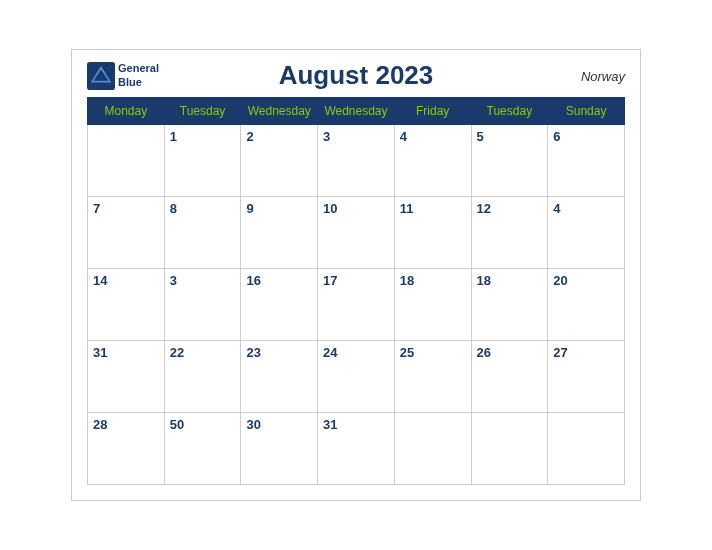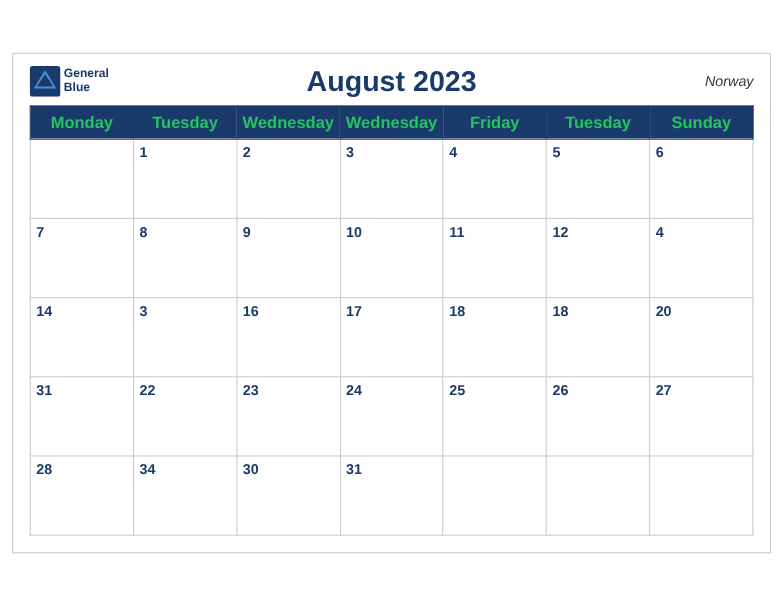--- a/index.html
+++ b/index.html
@@ -6,21 +6,21 @@
     body {
       font-family: Arial, sans-serif;
       background: #fff;
       display: flex;
       justify-content: center;
       align-items: center;
       width: 712px;
       height: 550px;
     }
     .calendar-container {
-      width: 690px;
+      width: 570px;
       background: #fff;
       border: 1px solid #ccc;
       padding: 10px 15px 15px;
     }
     .calendar-header {
       display: flex;
       justify-content: center;
       align-items: center;
       position: relative;
       margin-bottom: 6px;
@@ -58,23 +58,23 @@
     .logo-icon {
       width: 28px;
       height: 28px;
     }
     .calendar-grid {
       width: 100%;
       border-collapse: collapse;
     }
     .calendar-grid th {
       background-color: #1a3a6b;
-      color: #22c55e;
-      font-size: 15px;
-      font-weight: bold;
+      color: #84cc16;
+      font-size: 12px;
+      font-weight: normal;
       text-align: center;
       padding: 6px 4px;
       border: 1px solid #1a3a6b;
     }
     .calendar-grid td {
       border: 1px solid #ccc;
       vertical-align: top;
       height: 72px;
       padding: 4px 5px;
       font-size: 13px;
@@ -152,21 +152,21 @@
           <td><span class="day-number">31</span></td>
           <td><span class="day-number">22</span></td>
           <td><span class="day-number">23</span></td>
           <td><span class="day-number">24</span></td>
           <td><span class="day-number">25</span></td>
           <td><span class="day-number">26</span></td>
           <td><span class="day-number">27</span></td>
         </tr>
         <tr>
           <td><span class="day-number">28</span></td>
-          <td><span class="day-number">34</span></td>
+          <td><span class="day-number">50</span></td>
           <td><span class="day-number">30</span></td>
           <td><span class="day-number">31</span></td>
           <td></td>
           <td></td>
           <td></td>
         </tr>
       </tbody>
   </table>
 </div>
 

